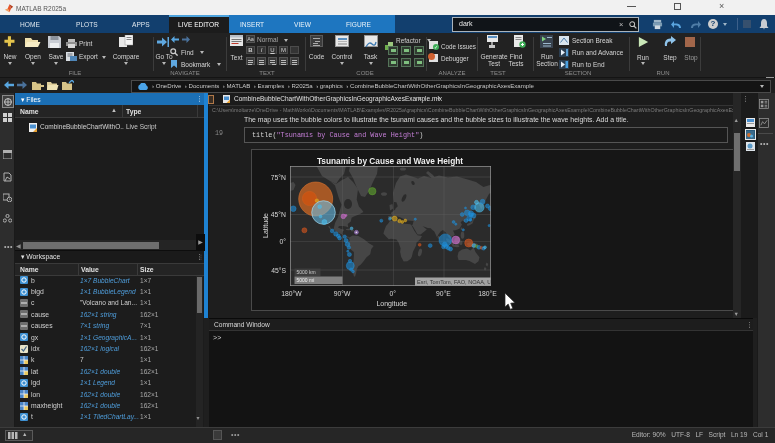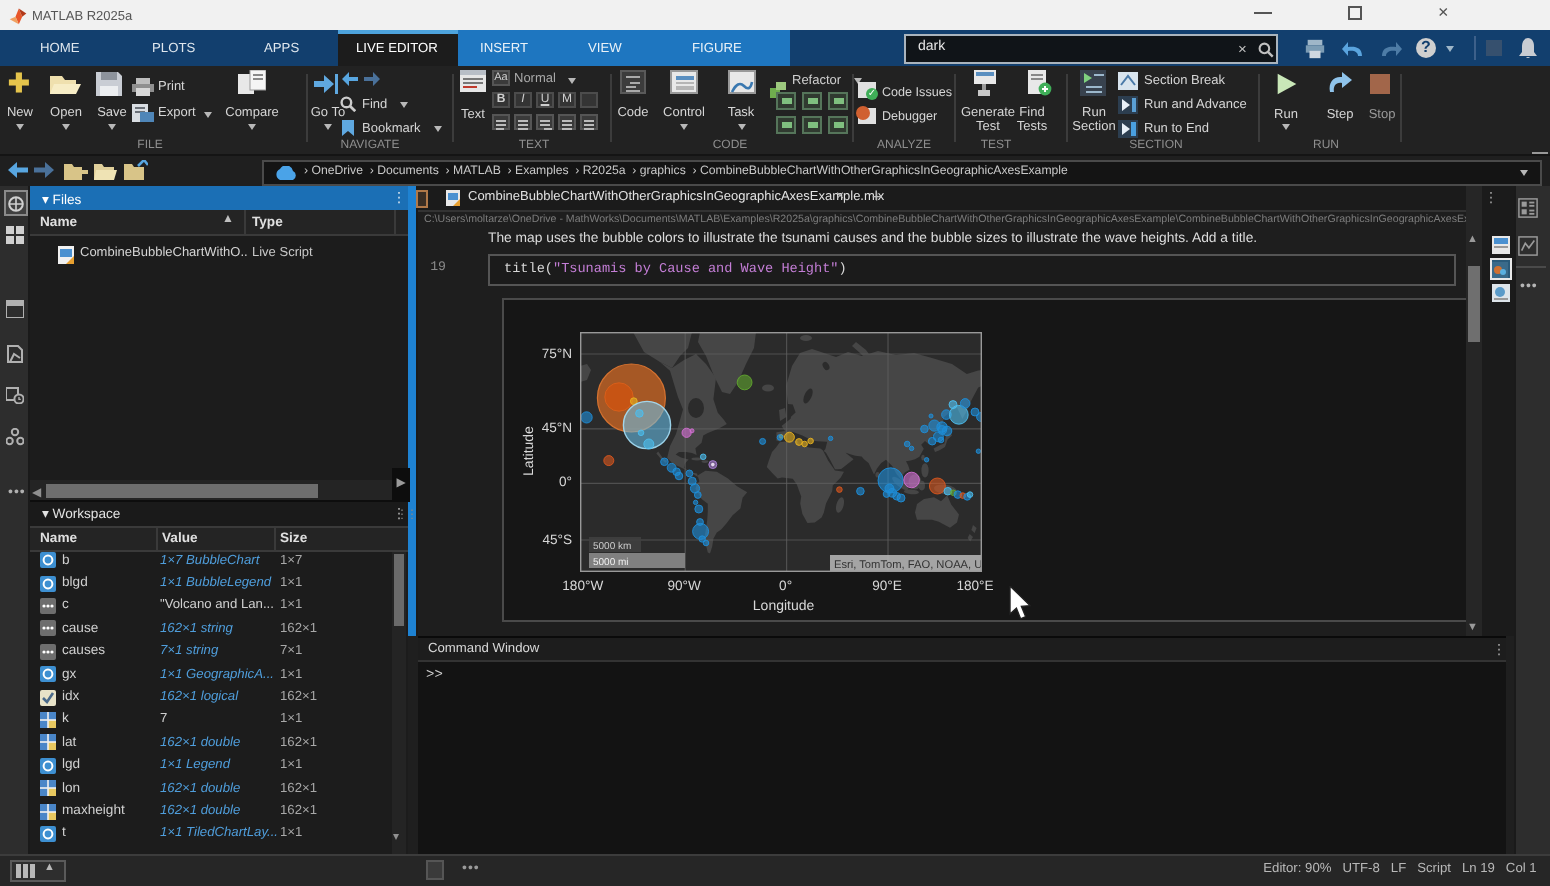--- a/index.html
+++ b/index.html
@@ -524,20 +524,21 @@
 <div class="abs" style="left:209px;top:106px;width:524px;height:8px;background:#1e1e1e;"></div>
 <div class="abs" style="left:212px;top:107px;font-size:5.3px;color:#7d7d7d;white-space:nowrap;overflow:hidden;width:528px;">C:\Users\moltarze\OneDrive - MathWorks\Documents\MATLAB\Examples\R2025a\graphics\CombineBubbleChartWithOtherGraphicsInGeographicAxesExample\CombineBubbleChartWithOtherGraphicsInGeographicAxesExamp...</div>
 
 <div class="abs" style="left:244px;top:115.5px;font-size:6.9px;color:#dcdcdc;">The map uses the bubble colors to illustrate the tsunami causes and the bubble sizes to illustrate the wave heights. Add a title.</div>
 
 <div class="abs" style="left:211px;top:129.5px;width:12px;font-size:6.6px;color:#8a8a8a;font-family:'Liberation Mono',monospace;text-align:right;">19</div>
 <div class="abs" style="left:244px;top:126.5px;width:484px;height:16px;background:#1b1b1b;border:1px solid #555;"></div>
 <div class="abs" style="left:252px;top:130.5px;font-size:6.8px;font-family:'Liberation Mono',monospace;color:#d8d8d8;">title(<span style="color:#c47ed6;">"Tsunamis by Cause and Wave Height"</span>)</div>
 
 <div class="abs" style="left:251px;top:149px;width:487px;height:162px;background:#161616;border:1px solid #4a4a4a;"></div>
+<div class="abs" style="left:289.5px;top:156px;width:201px;font-size:8.3px;font-weight:bold;color:#efefef;text-align:center;">Tsunamis by Cause and Wave Height</div>
 
 <svg class="abs" style="left:289.5px;top:166px" width="201" height="120" viewBox="0 0 201 120">
 <rect width="201" height="120" fill="#2b2b2b"></rect>
 <path d="M26.5,0 L56,0 L54,8 L50,12 L46,18 L40,15 L32,10 Z" fill="#464646"></path>
       <path d="M60,0 L88,0 L87,8 L83,16 L79,25 L75,31 L71,30 L67,22 L63,12 L59,5 Z" fill="#464646"></path>
       <ellipse cx="113" cy="3" rx="3" ry="1.5" fill="#464646"></ellipse>
       <path d="M138,5 L143,9 L146,13 L144,14.5 L140,10.5 L136,7 Z" fill="#464646"></path>
 
 <path d="M40,15 L46,18 L52,14 L58,11 L63,16 L68,23 L66.7,33.6 L68.9,40.4 L72,44 L73.4,46 L69.5,48.3 L63.9,50.5 L61.6,51.8 L60.8,55.4 L57.7,58.1 L58.3,61.5 L56,60.5 L53,60 L49.5,60 L47.8,61.2 L50.5,62.8 L54.3,63.7 L52.5,65.7 L52,68 L56,70.2 L58.5,70.8 L59,72.5 L54,69.5 L50,67.5 L46.5,66 L43.6,62.9 L45,57 L48,51 L51.5,38.7 L48.9,32.3 L45,19.4 Z" fill="#464646"></path>
 <ellipse cx="58" cy="38" rx="4" ry="5" fill="#2b2b2b"></ellipse>

